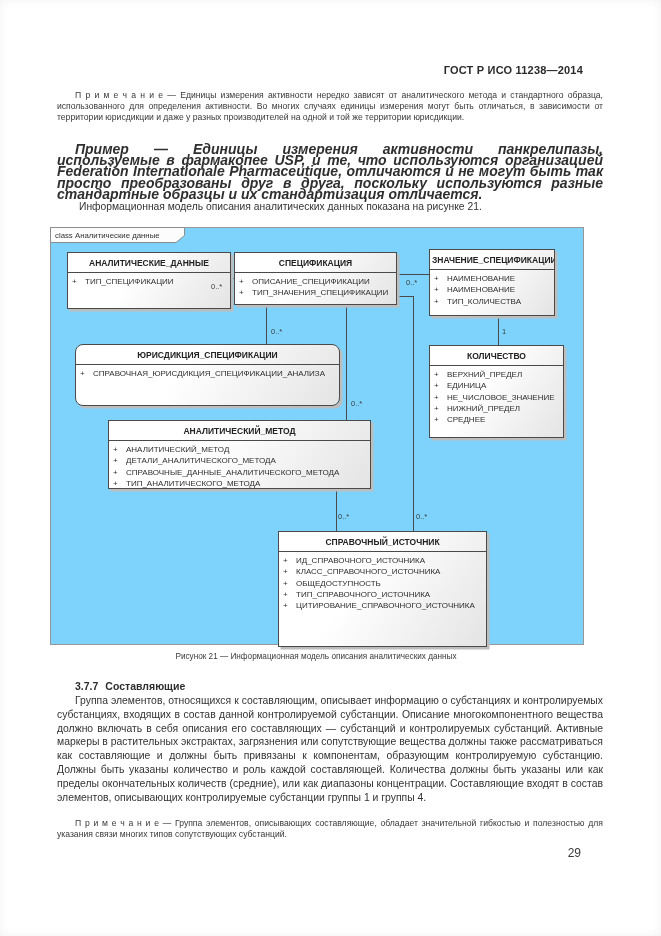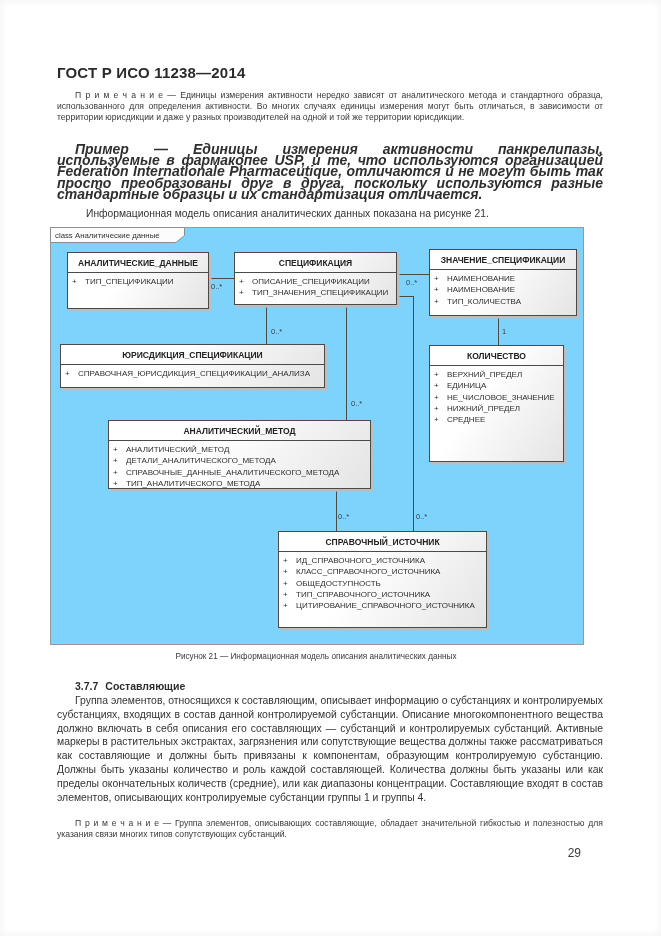--- a/index.html
+++ b/index.html
@@ -10,35 +10,35 @@
     color:#333333;
   }
   .page{
     position:relative;width:661px;height:936px;
     background:#ffffff;
     box-shadow:inset 0 0 10px rgba(0,0,0,0.06);
     overflow:hidden;
   }
   .abs{position:absolute;left:57px;width:546px;}
   .header{
-    top:64px;text-align:left;padding-right:20px;box-sizing:border-box;
-    font-size:15px;font-weight:bold;letter-spacing:0.2px;color:#2b2b2b;
+    top:64px;text-align:right;padding-right:20px;box-sizing:border-box;
+    font-size:11px;font-weight:bold;letter-spacing:0.2px;color:#2b2b2b;
   }
   .note{
     font-size:8.6px;line-height:11.2px;text-align:justify;text-indent:18px;
     margin:0;color:#383838;
   }
   .note1{top:90px;}
   .note2{top:818px;}
   .example{
     top:144px;margin:0;
     font-size:14px;line-height:11.2px;font-weight:bold;font-style:italic;
     text-align:justify;text-indent:18px;color:#2f2f2f;
   }
-  .intro{top:197px;margin:11px;font-size:10.3px;text-indent:18px;color:#333;}
+  .intro{top:197px;margin:4px;font-size:10.3px;text-indent:18px;color:#333;}
   
   .uml-frame{
     position:absolute;left:50px;top:227px;width:532px;height:416px;
     border:1px solid #979797;background:#7dd3fc;
   }
   .frame-tab{position:absolute;left:-1px;top:-1px;}
   .frame-tab text{font-family:"Liberation Sans",sans-serif;font-size:7.8px;fill:#333;}
   .uml-box{
     position:absolute;box-sizing:border-box;
     border:1px solid #4a4a4a;
@@ -47,27 +47,27 @@
   }
   .uml-title{
     font-size:8.5px;font-weight:bold;text-align:center;
     padding:5px 2px 4px 2px;border-bottom:1px solid #4a4a4a;
     white-space:nowrap;overflow:hidden;color:#222;
   }
   .uml-attrs{padding:3px 3px 0 4px;}
   .uml-attr{display:flex;line-height:11.3px;font-size:8px;white-space:nowrap;color:#2d2d2d;}
   .uml-attr .plus{width:13px;flex:none;}
   
-  .analytical-data{left:16px;top:24px;width:142px;height:57px;}
+  .analytical-data{left:16px;top:24px;width:164px;height:57px;}
   .specification{left:183px;top:24px;width:163px;height:53px;}
-  .specification-value{left:378px;top:21px;width:148px;height:67px;}
-  .specification-jurisdiction{left:9px;top:116px;width:265px;height:44px;}
-  .quantity{left:378px;top:117px;width:135px;height:117px;}
+  .specification-value{left:378px;top:21px;width:126px;height:67px;}
+  .specification-jurisdiction{left:24px;top:116px;width:265px;height:62px;border-radius:8px;}
+  .quantity{left:378px;top:117px;width:135px;height:93px;}
   .analytical-method{left:57px;top:192px;width:263px;height:69px;}
-  .reference-source{left:227px;top:303px;width:209px;height:97px;}
+  .reference-source{left:227px;top:303px;width:209px;height:116px;}
   
   .conn{position:absolute;background:#4a4a4a;}
   .conn.h{height:1px;}
   .conn.v{width:1px;}
   .mult{position:absolute;font-size:7.5px;color:#3d3d3d;white-space:nowrap;}
   .m-data-spec{left:160px;top:54px;}
   .m-spec-value{left:355px;top:50px;}
   .m-spec-jurisdiction{left:220px;top:99px;}
   .m-spec-method{left:300px;top:171px;}
   .m-spec-source{left:365px;top:284px;}

